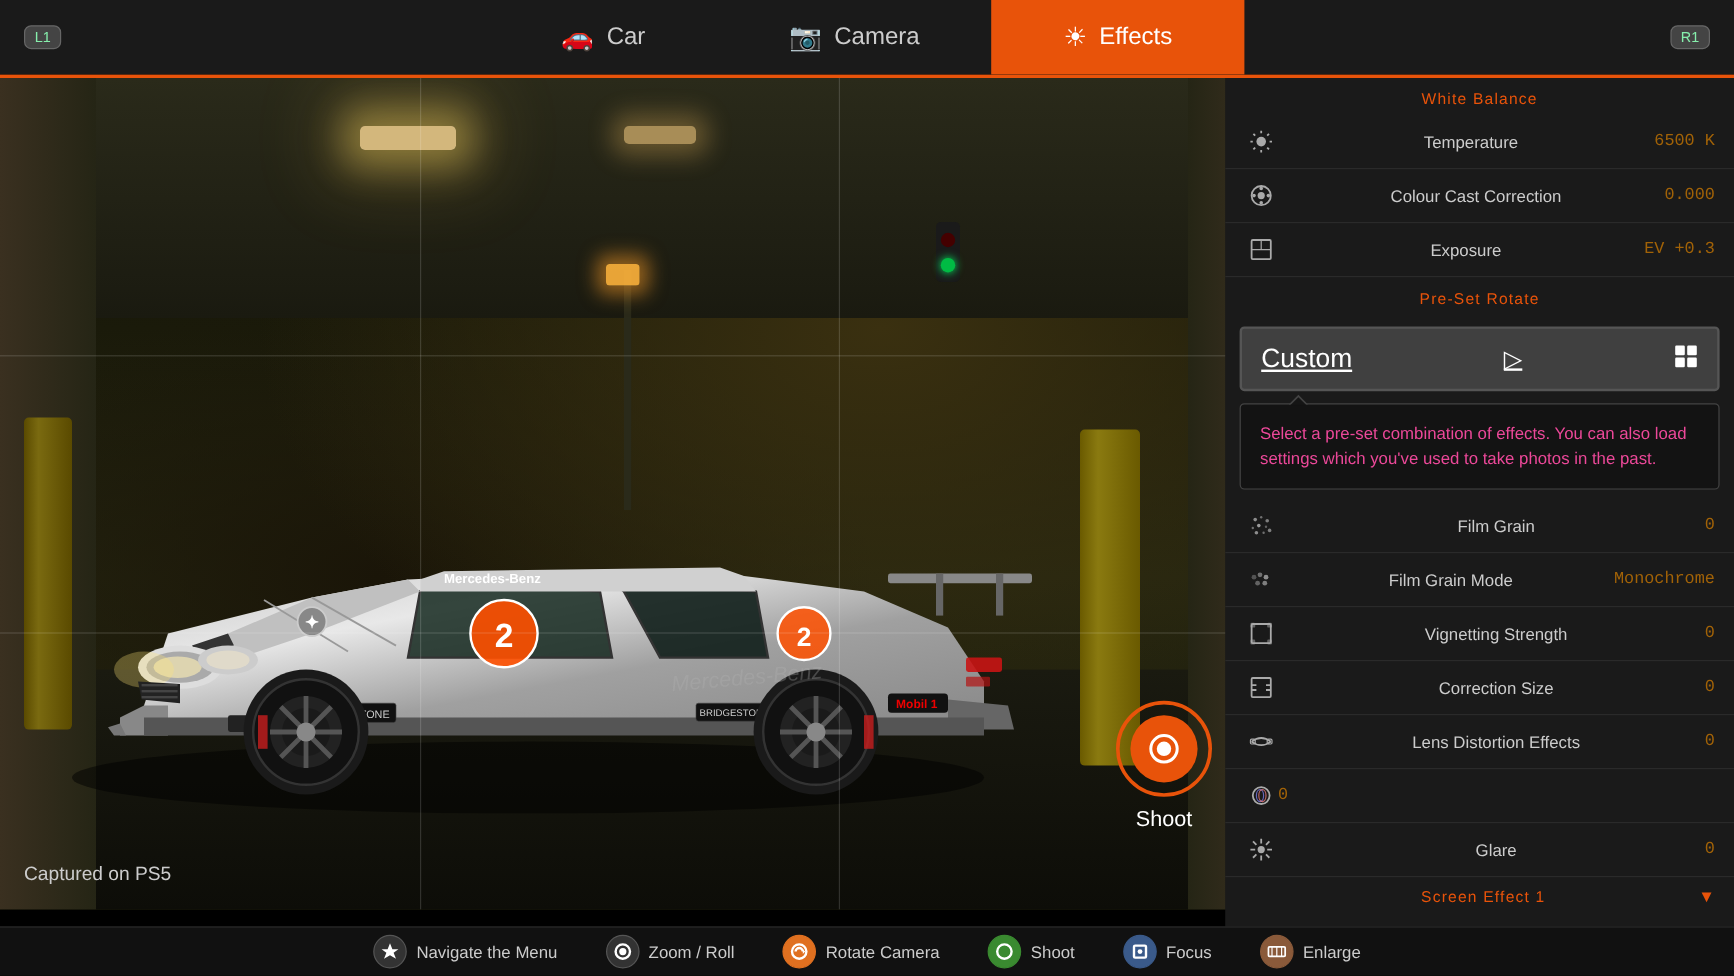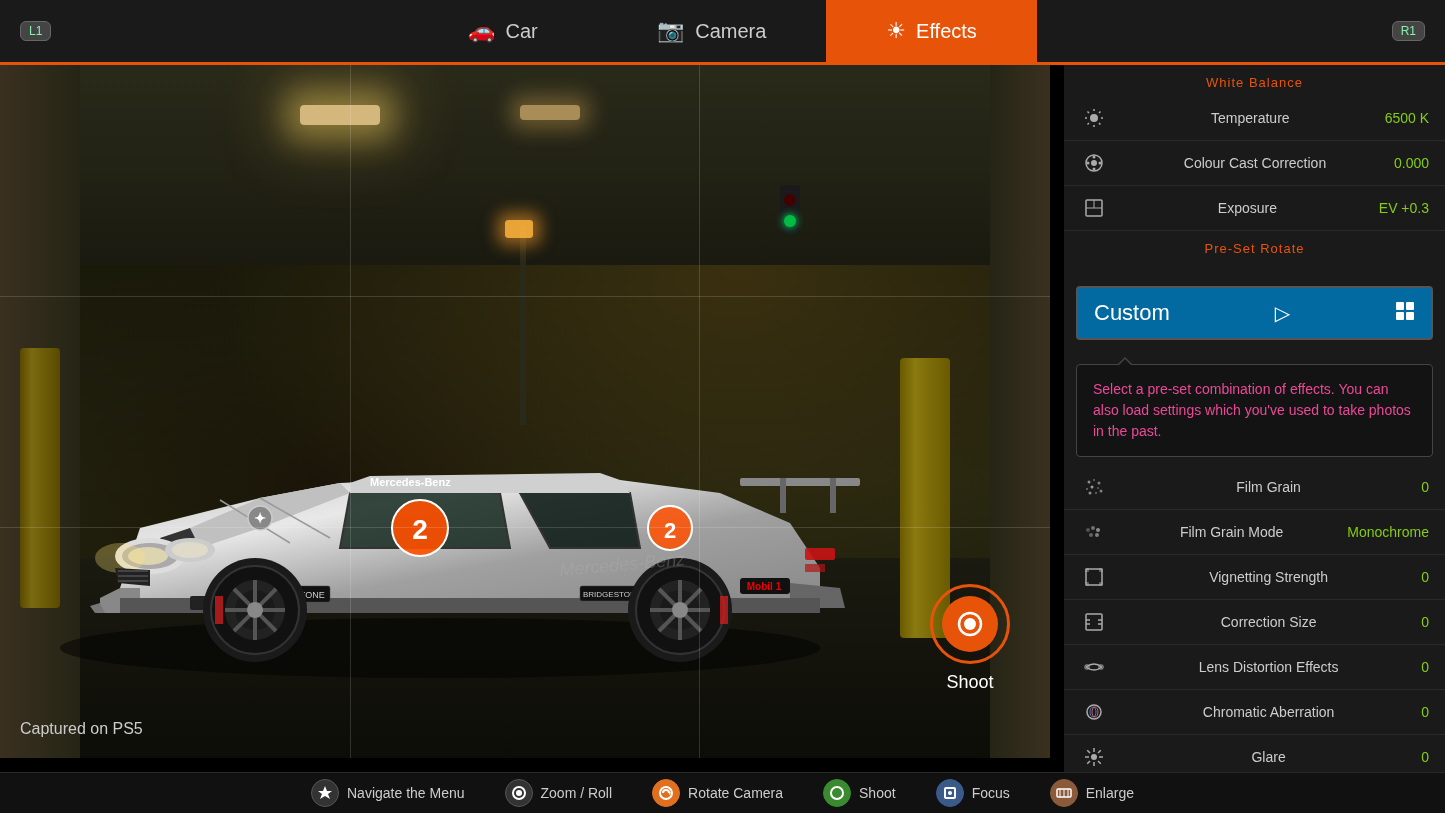--- a/index.html
+++ b/index.html
@@ -256,21 +256,21 @@
     .shoot-label {
       font-size: 18px;
       color: #fff;
     }
 
     
     .right-panel {
       position: absolute;
       top: 65px;
       right: 0;
-      width: 381px;
+      width: 424px;
       bottom: 39px;
       background: #1a1a1a;
       overflow-y: auto;
       overflow-x: hidden;
     }
     .right-panel::-webkit-scrollbar { width: 4px; }
     .right-panel::-webkit-scrollbar-track { background: #111; }
     .right-panel::-webkit-scrollbar-thumb { background: #444; }
 
     .section-header {
@@ -300,35 +300,37 @@
     }
     .panel-row-label {
       flex: 1;
       font-size: 14px;
       color: #ccc;
       padding-left: 8px;
       text-align: center;
     }
     .panel-row-value {
       font-size: 14px;
-      color: #84cc16;
+      color: #a16207;
       text-align: right;
+      font-family: Liberation Mono, monospace;
     }
 
     
     .preset-box {
-      margin: 24px 12px;
-      background: #0369a1;
+      margin: 10px 12px;
+      background: #404040;
       border: 2px solid #555;
       border-radius: 4px;
       padding: 12px 16px;
       display: flex;
       align-items: center;
       justify-content: space-between;
       cursor: pointer;
+      text-decoration: underline;
     }
     .preset-label {
       font-size: 22px;
       color: #fff;
     }
     .preset-grid-icon {
       color: #fff;
       font-size: 18px;
     }
     .preset-arrow {
@@ -761,21 +763,20 @@
   </div>
 
   <div class="panel-row">
     <div class="panel-row-icon">
       <svg width="20" height="20" viewBox="0 0 20 20" fill="none">
         <circle cx="10" cy="10" r="7" stroke="#aaa" stroke-width="1.5" fill="none"></circle>
         <ellipse cx="9" cy="10" rx="3" ry="5" stroke="#88f" stroke-width="1" fill="none" opacity="0.7"></ellipse>
         <ellipse cx="11" cy="10" rx="3" ry="5" stroke="#f88" stroke-width="1" fill="none" opacity="0.7"></ellipse>
       </svg>
     </div>
-    <div class="panel-row-label">Chromatic Aberration</div>
     <div class="panel-row-value">0</div>
   </div>
 
   <div class="panel-row">
     <div class="panel-row-icon">
       <svg width="20" height="20" viewBox="0 0 20 20" fill="none">
         <circle cx="10" cy="10" r="3" fill="#aaa"></circle>
         <line x1="10" y1="1" x2="10" y2="5" stroke="#aaa" stroke-width="1.5"></line>
         <line x1="10" y1="15" x2="10" y2="19" stroke="#aaa" stroke-width="1.5"></line>
         <line x1="1" y1="10" x2="5" y2="10" stroke="#aaa" stroke-width="1.5"></line>

